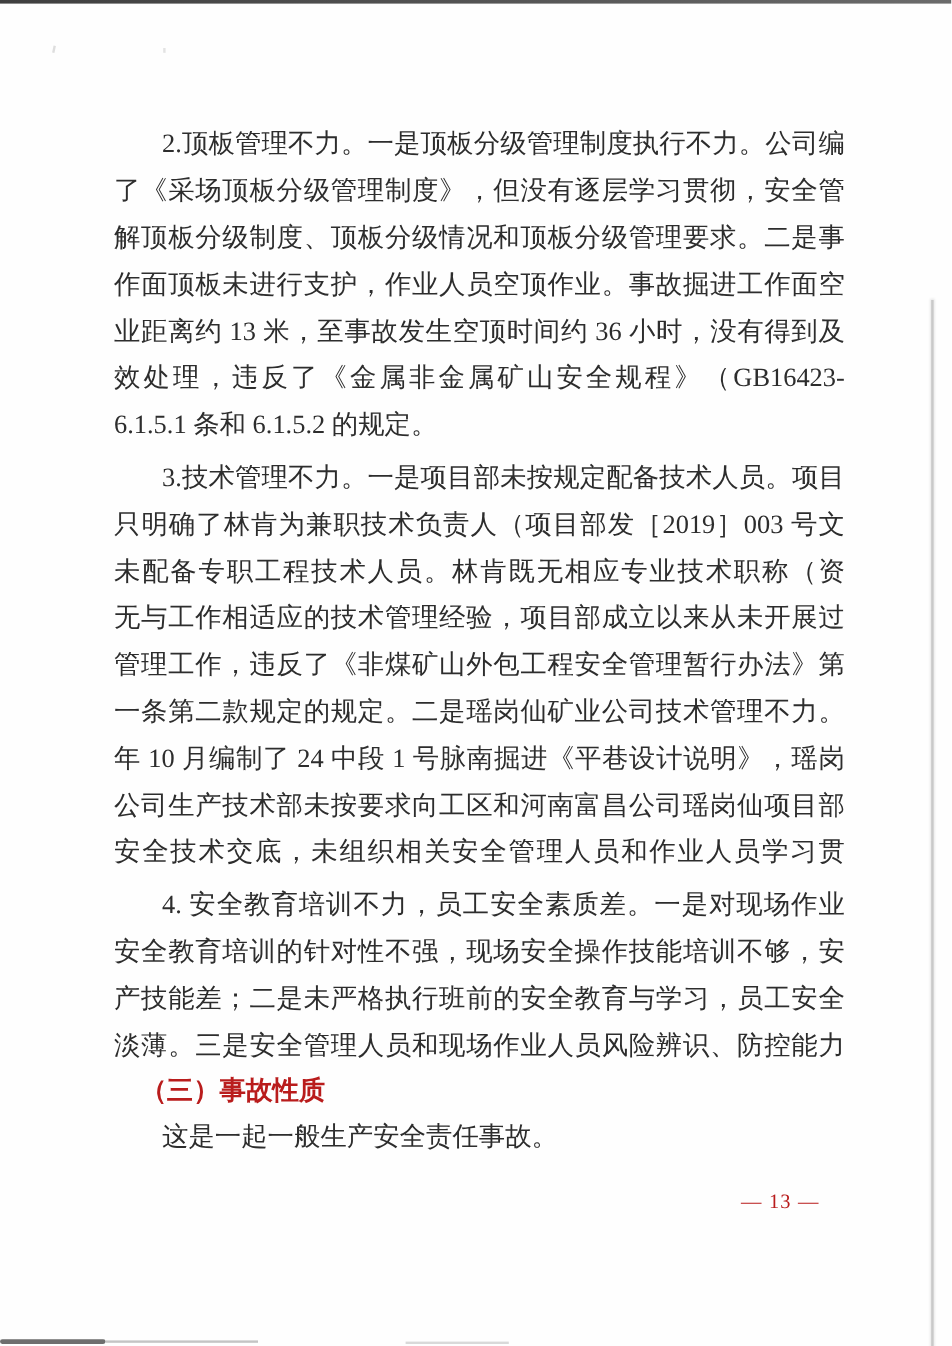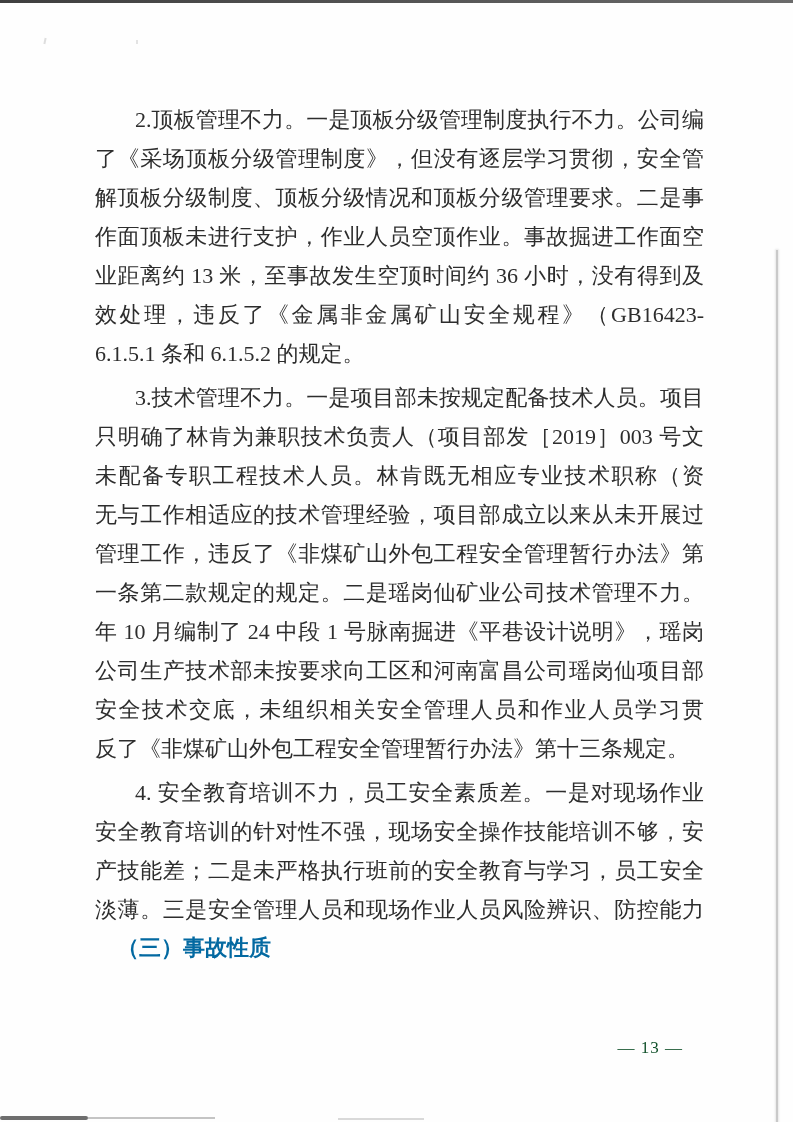--- a/index.html
+++ b/index.html
@@ -85,39 +85,38 @@
   .para-2, .para-3 { margin-top: 5px; }
   .section-heading {
     font-size: 22px;
     font-weight: bold;
     line-height: 37px;
     height: 37px;
     padding-left: 22px;
     text-align: left;
     text-align-last: left;
     overflow: hidden;
-    color: #0369a1;
+    color: #b91c1c;
   }
   .closing-line {
     font-size: 22px;
     line-height: 39px;
     height: 39px;
     padding-left: 40px;
     text-align: left;
     text-align-last: left;
     overflow: hidden;
   }
   .page-number {
     position: absolute;
     top: 992px;
     right: 110px;
     font-size: 17px;
     letter-spacing: 1px;
-    color: #14532d;
-    margin-top: 46px;
+    color: #b91c1c;
   }
 </style>
 </head>
 <body>
 
 <div class="page">
 
   <div class="top-edge"></div>
   <div class="right-edge"></div>
   <div class="bottom-smudge-a"></div>
@@ -141,30 +140,30 @@
     <div class="para-2">
       <div class="line indent">3.技术管理不力。一是项目部未按规定配备技术人员。项目部</div>
       <div class="line">只明确了林肯为兼职技术负责人（项目部发［2019］003 号文件），</div>
       <div class="line">未配备专职工程技术人员。林肯既无相应专业技术职称（资质），也</div>
       <div class="line">无与工作相适应的技术管理经验，项目部成立以来从未开展过技术</div>
       <div class="line">管理工作，违反了《非煤矿山外包工程安全管理暂行办法》第二十</div>
       <div class="line">一条第二款规定的规定。二是瑶岗仙矿业公司技术管理不力。2018</div>
       <div class="line">年 10 月编制了 24 中段 1 号脉南掘进《平巷设计说明》，瑶岗仙矿业</div>
       <div class="line">公司生产技术部未按要求向工区和河南富昌公司瑶岗仙项目部进行</div>
       <div class="line">安全技术交底，未组织相关安全管理人员和作业人员学习贯彻，违</div>
-      <div class="line last">反了《非煤矿山外包工程安全管理暂行办法》第十三条规定。</div>
     </div>
 
     <div class="para-3">
       <div class="line indent">4. 安全教育培训不力，员工安全素质差。一是对现场作业人员</div>
       <div class="line">安全教育培训的针对性不强，现场安全操作技能培训不够，安全生</div>
       <div class="line">产技能差；二是未严格执行班前的安全教育与学习，员工安全意识</div>
       <div class="line">淡薄。三是安全管理人员和现场作业人员风险辨识、防控能力不足。</div>
     </div>
 
     <div class="section-heading">（三）事故性质</div>
 
+    <div class="closing-line">这是一起一般生产安全责任事故。</div>
 
   </div>
 
   <div class="page-number">— 13 —</div>
 
 </div>
 
 </body></html>

